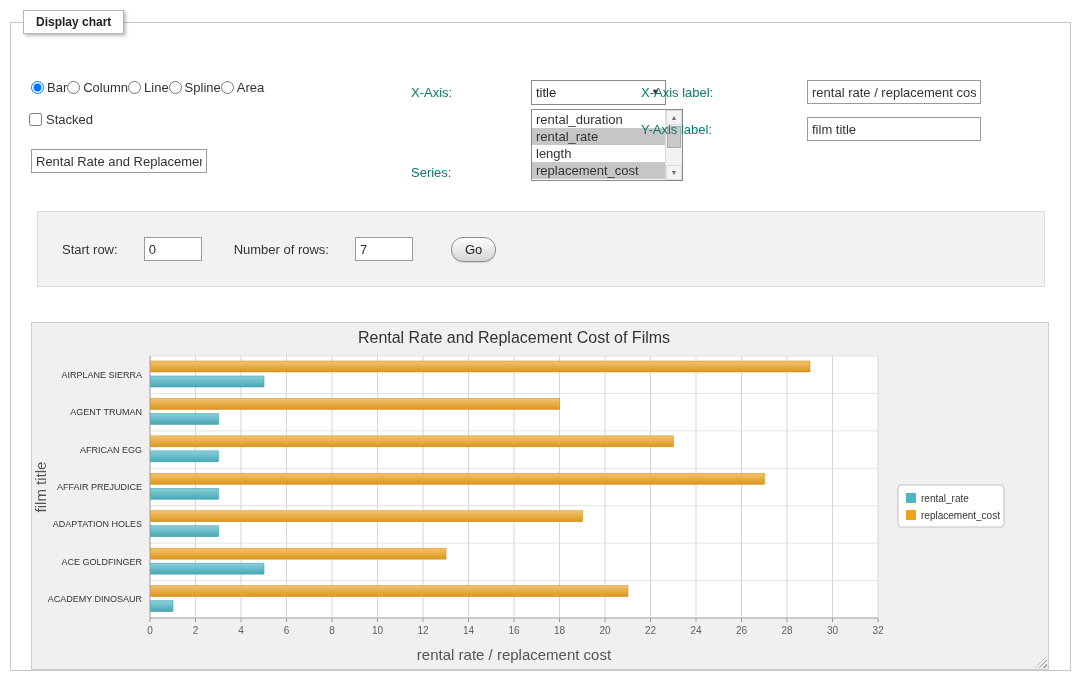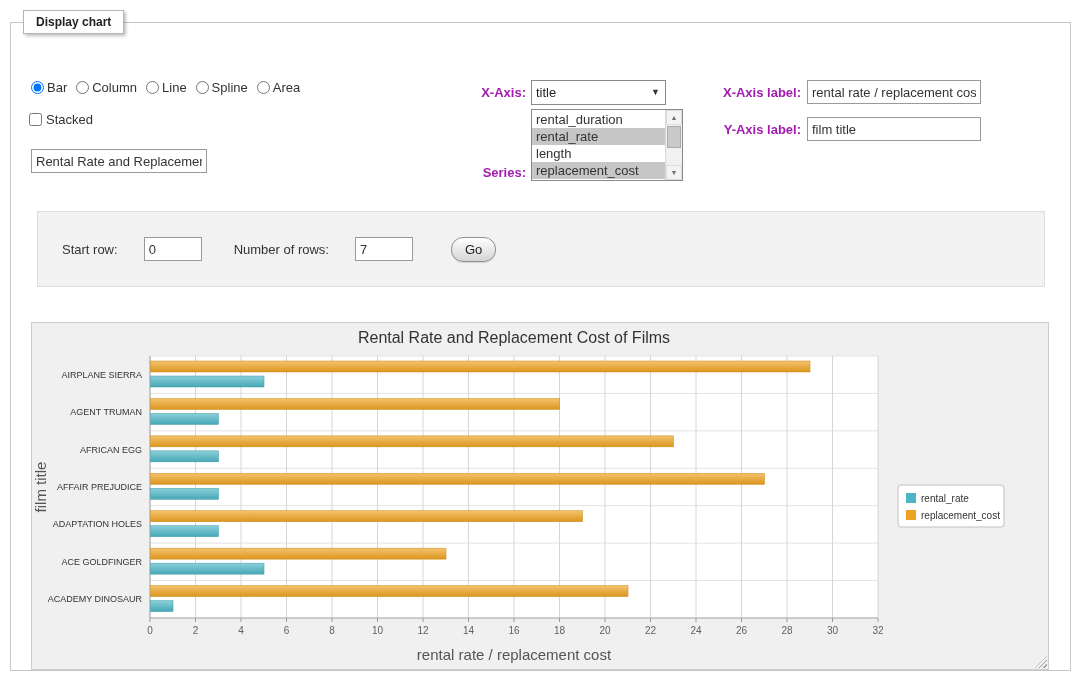--- a/index.html
+++ b/index.html
@@ -1,22 +1,22 @@
 <!DOCTYPE html>
 <html><head>
 <meta charset="utf-8">
 <style>
   *{box-sizing:border-box;margin:0;padding:0;}
   html,body{width:1081px;height:681px;background:#fff;overflow:hidden;}
   body{font-family:"Liberation Sans",sans-serif;font-size:13px;color:#333;position:relative;}
   fieldset.main{position:absolute;left:10px;top:10px;width:1061px;height:661px;border:1px solid #c6c6c6;background:#fff;}
   fieldset.main>legend{margin-left:12px;padding:4px 12px;border:1px solid #b5b5b5;background:#fff;font-weight:bold;font-size:12px;color:#222;box-shadow:2px 2px 3px rgba(0,0,0,0.25);}
   .abs{position:absolute;}
-  .field-label{position:absolute;text-align:right;color:#a21caf;font-weight:bold;}
-  .radios{position:absolute;left:20px;top:46px;display:flex;align-items:center;gap:9px;}
+  .field-label{position:absolute;text-align:left;color:#0f766e;}
+  .radios{position:absolute;left:20px;top:46px;display:flex;align-items:center;}
   .radio-item{display:inline-flex;align-items:center;gap:3px;cursor:default;}
   .check-row{position:absolute;left:18px;top:78px;display:inline-flex;align-items:center;gap:4px;}
   input[type="text"]{border:1px solid #9a9a9a;padding:2px 4px;font:13px "Liberation Sans",sans-serif;color:#333;height:24px;background:#fff;}
   .select-wrap{position:absolute;left:520px;top:46px;width:135px;height:25px;}
   .select-wrap select{width:100%;height:100%;-webkit-appearance:none;appearance:none;border:1px solid #8a8a8a;background:#fff;font:13px "Liberation Sans",sans-serif;color:#222;padding:2px 18px 2px 4px;}
   .select-wrap .arrow{position:absolute;right:6px;top:8px;font-size:9px;color:#333;pointer-events:none;line-height:1;}
   .listbox{position:absolute;left:520px;top:75px;width:152px;height:72px;border:1px solid #8a8a8a;background:#fff;overflow:hidden;}
   .listbox .opts{position:absolute;left:0;top:1px;right:17px;bottom:0;}
   .listbox .opt{height:17px;line-height:17px;padding-left:4px;font-size:13px;white-space:nowrap;overflow:hidden;}
   .listbox .opt.sel{background:#c6c6c6;}

